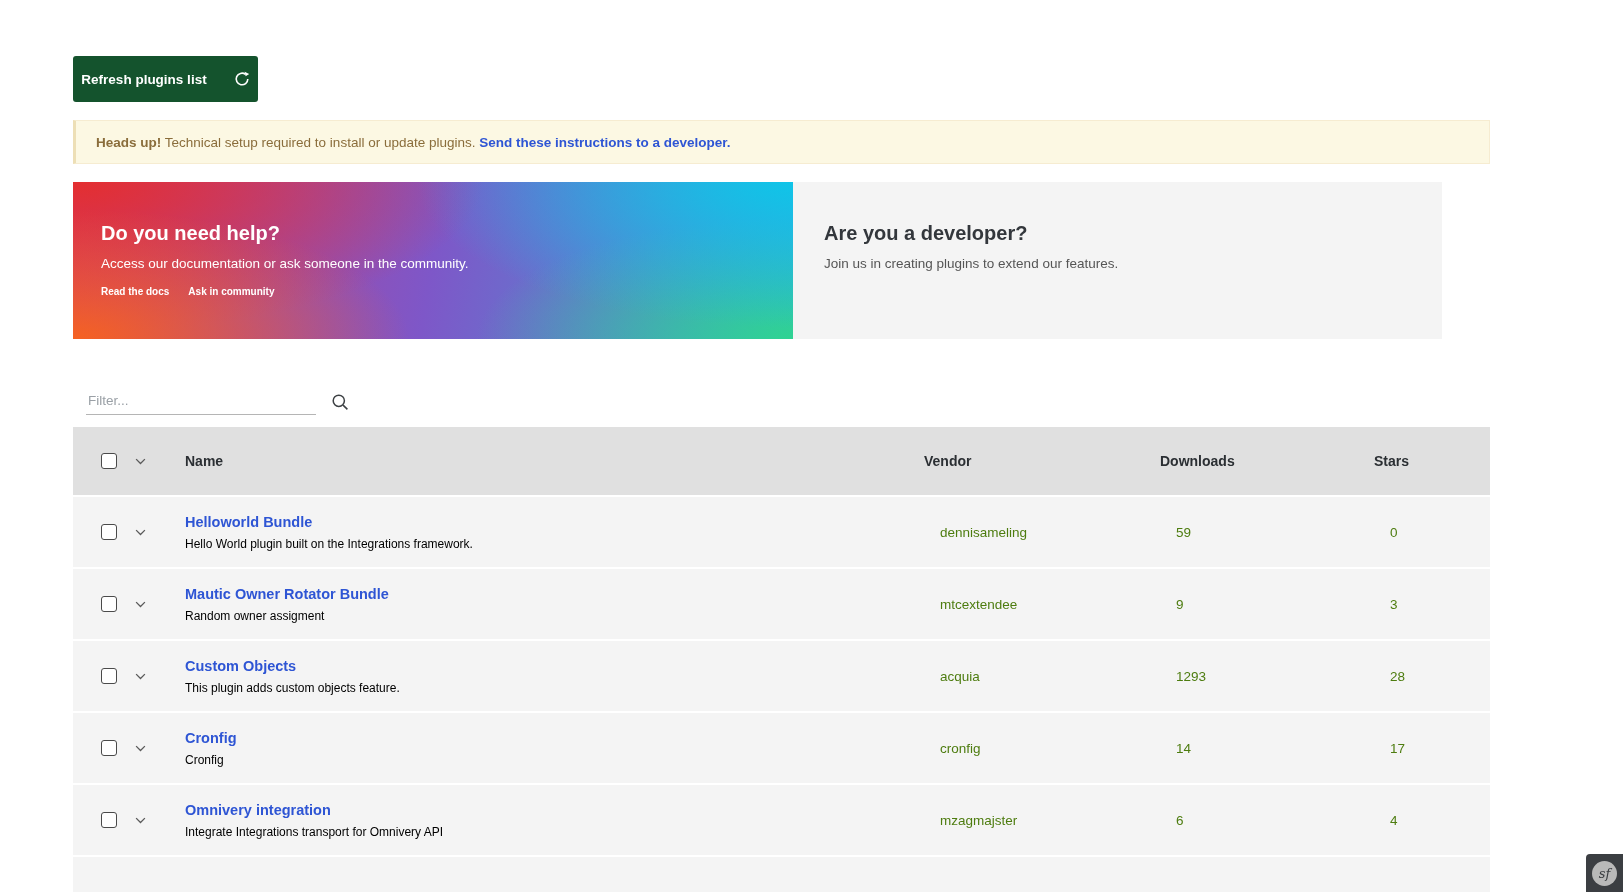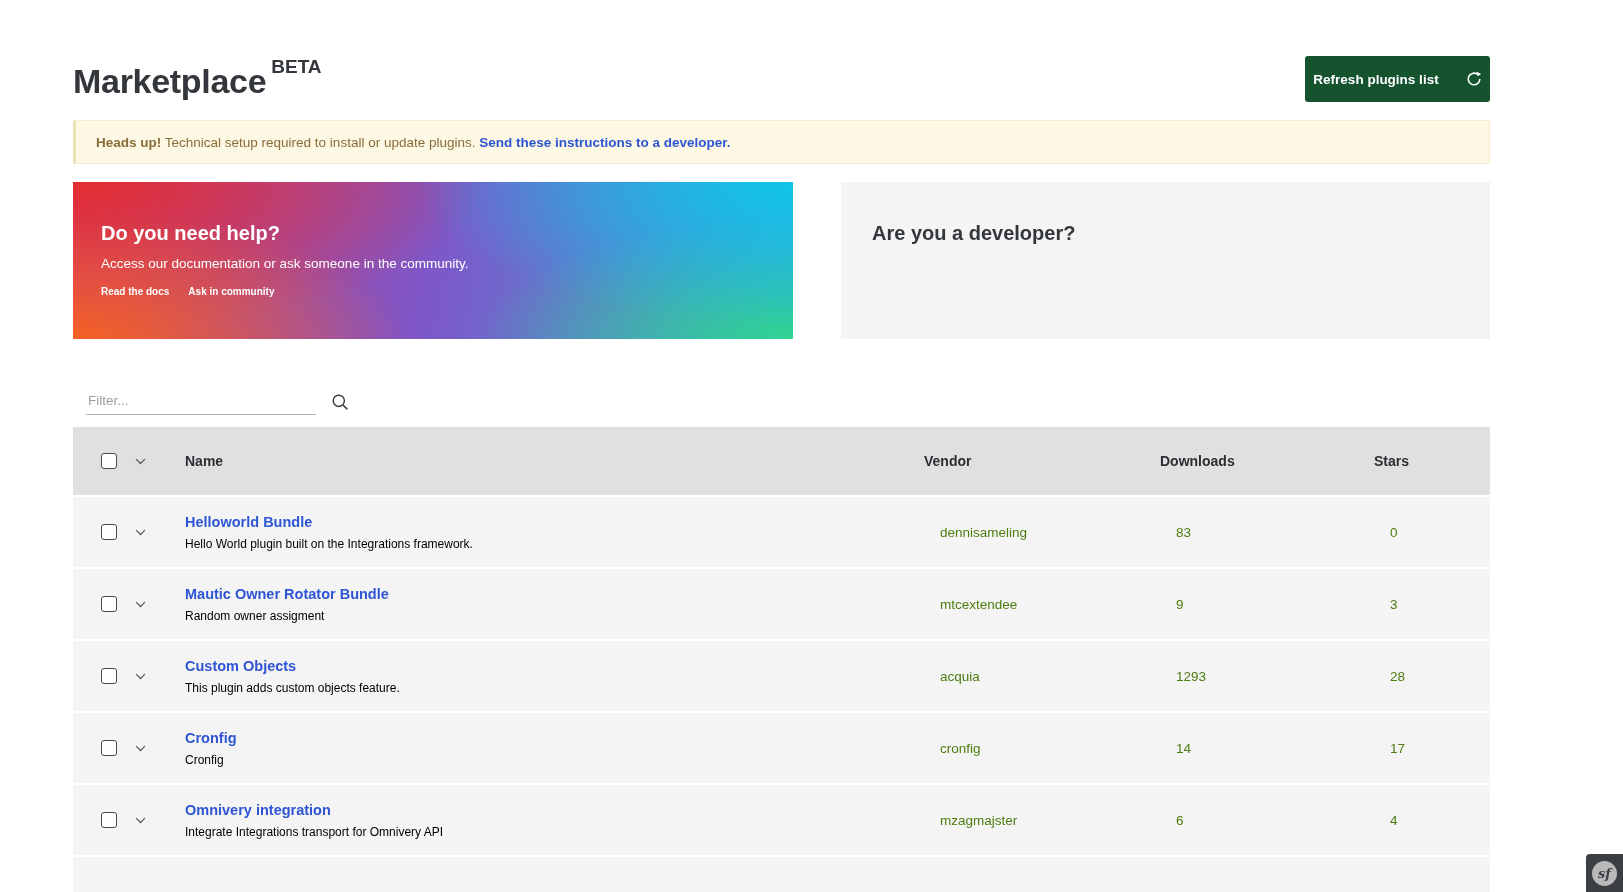--- a/index.html
+++ b/index.html
@@ -26,21 +26,21 @@
   .alert {
     margin-top: 18px; height: 44px; background: #fcf8e3;
     border: 1px solid #f6ecd1; border-left: 3px solid #eddfb6;
     padding: 0 20px; display: flex; align-items: center;
     font-size: 13.5px; color: #8a6d3b;
   }
   .alert .lead { font-weight: 700; }
   .alert a { color: #2e55d4; font-weight: 700; text-decoration: none; }
 
   
-  .cards { display: flex; gap: 48px; margin-top: 18px; }
+  .cards { display: flex; margin-top: 18px; }
   .card { height: 157px; padding: 40px 28px 0 28px; }
   .card h2 { font-size: 20px; font-weight: 600; margin-bottom: 11px; }
   .card p  { font-size: 13.5px; margin-bottom: 15px; }
   .card a  { font-size: 10px; font-weight: 700; text-decoration: none; }
   .card-help {
     width: 720px; color: #fff;
     background:
       radial-gradient(90% 160% at 100% 0%,  rgba(13,198,233,0.95) 0%, rgba(13,198,233,0) 58%),
       radial-gradient(80% 140% at 100% 100%, rgba(46,216,138,0.90) 0%, rgba(46,216,138,0) 55%),
       radial-gradient(85% 150% at 0% 100%,  rgba(248,100,28,0.95) 0%, rgba(248,100,28,0) 55%),
@@ -93,34 +93,31 @@
   .profiler {
     position: absolute; right: 0; bottom: 0; width: 37px; height: 38px;
     background: #3b3e42; border-top-left-radius: 4px;
     display: flex; align-items: center; justify-content: center; cursor: pointer;
   }
   .sf-circle {
     width: 25px; height: 25px; border-radius: 50%; background: #b9b9b9;
     display: flex; align-items: center; justify-content: center;
   }
   .sf-circle span {
-    font-family: "DejaVu Serif", serif; font-style: italic; font-weight: 700;
+    font-family: "DejaVu Serif", serif; font-style: italic; font-weight: 400;
     font-size: 13px; color: #3b3e42;
   }
 </style>
 </head>
 <body>
 
 <div class="page">
   <div class="content">
 
     <div class="topbar">
-      <div class="title-wrap">
-        <h1 class="page-title">Marketplace</h1><span class="beta-badge">BETA</span>
-      </div>
       <button class="refresh-btn">
         <span>Refresh plugins list</span>
         <svg class="icon" width="16" height="16" viewBox="0 0 16 16" fill="none">
           <path d="M13.8 8 A5.8 5.8 0 1 1 11.4 3.3" stroke="#ffffff" stroke-width="1.6" fill="none"></path>
           <path d="M10.6 0.8 L11.6 5.2 L15.2 3.0 Z" fill="#ffffff"></path>
         </svg>
       </button>
     </div>
 
     <div class="alert">
@@ -133,20 +130,21 @@
       <div class="card card-help">
         <h2>Do you need help?</h2>
         <p>Access our documentation or ask someone in the community.</p>
         <div class="card-links">
           <a href="#">Read the docs</a>
           <a href="#">Ask in community</a>
         </div>
       </div>
       <div class="card card-dev">
         <h2>Are you a developer?</h2>
+        <p>Join us in creating plugins to extend our features.</p>
       </div>
     </div>
 
     <div class="filter-bar">
       <input class="filter-input" type="text" placeholder="Filter..." style="">
       <svg class="search-icon" width="18" height="18" viewBox="0 0 18 18" fill="none">
         <circle cx="7.8" cy="7.8" r="5.6" stroke="#3c4043" stroke-width="1.5" fill="none"></circle>
         <line x1="12.1" y1="12.1" x2="16.4" y2="16.4" stroke="#3c4043" stroke-width="1.5"></line>
       </svg>
     </div>
@@ -175,21 +173,21 @@
     <div class="chev">
       <svg width="11" height="7" viewBox="0 0 12 8" fill="none">
         <path d="M1 1.3 L6 6.3 L11 1.3" stroke="#5a5a5a" stroke-width="1.5" fill="none"></path>
       </svg>
     </div>
     <div class="name-cell">
       <a href="#" class="plugin-name">Helloworld Bundle</a>
       <div class="plugin-desc">Hello World plugin built on the Integrations framework.</div>
     </div>
     <div class="cell">dennisameling</div>
-    <div class="cell">83</div>
+    <div class="cell">59</div>
     <div class="cell">0</div>
   </div>
 
   <div class="t-row">
     <div>
       <input type="checkbox" style="">
     </div>
     <div class="chev">
       <svg width="11" height="7" viewBox="0 0 12 8" fill="none">
         <path d="M1 1.3 L6 6.3 L11 1.3" stroke="#5a5a5a" stroke-width="1.5" fill="none"></path>

